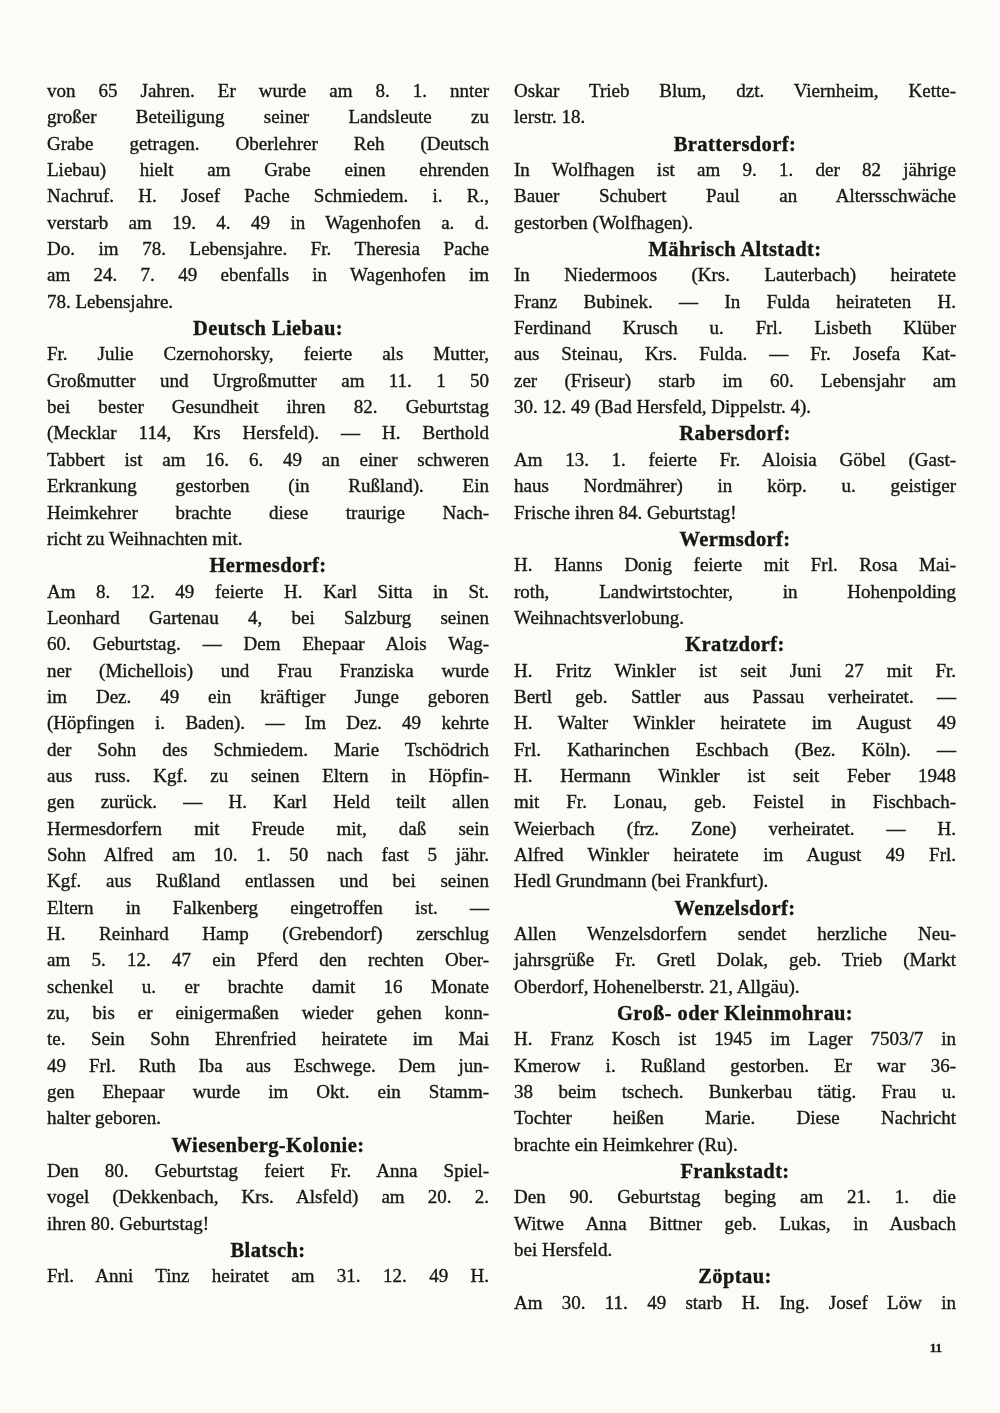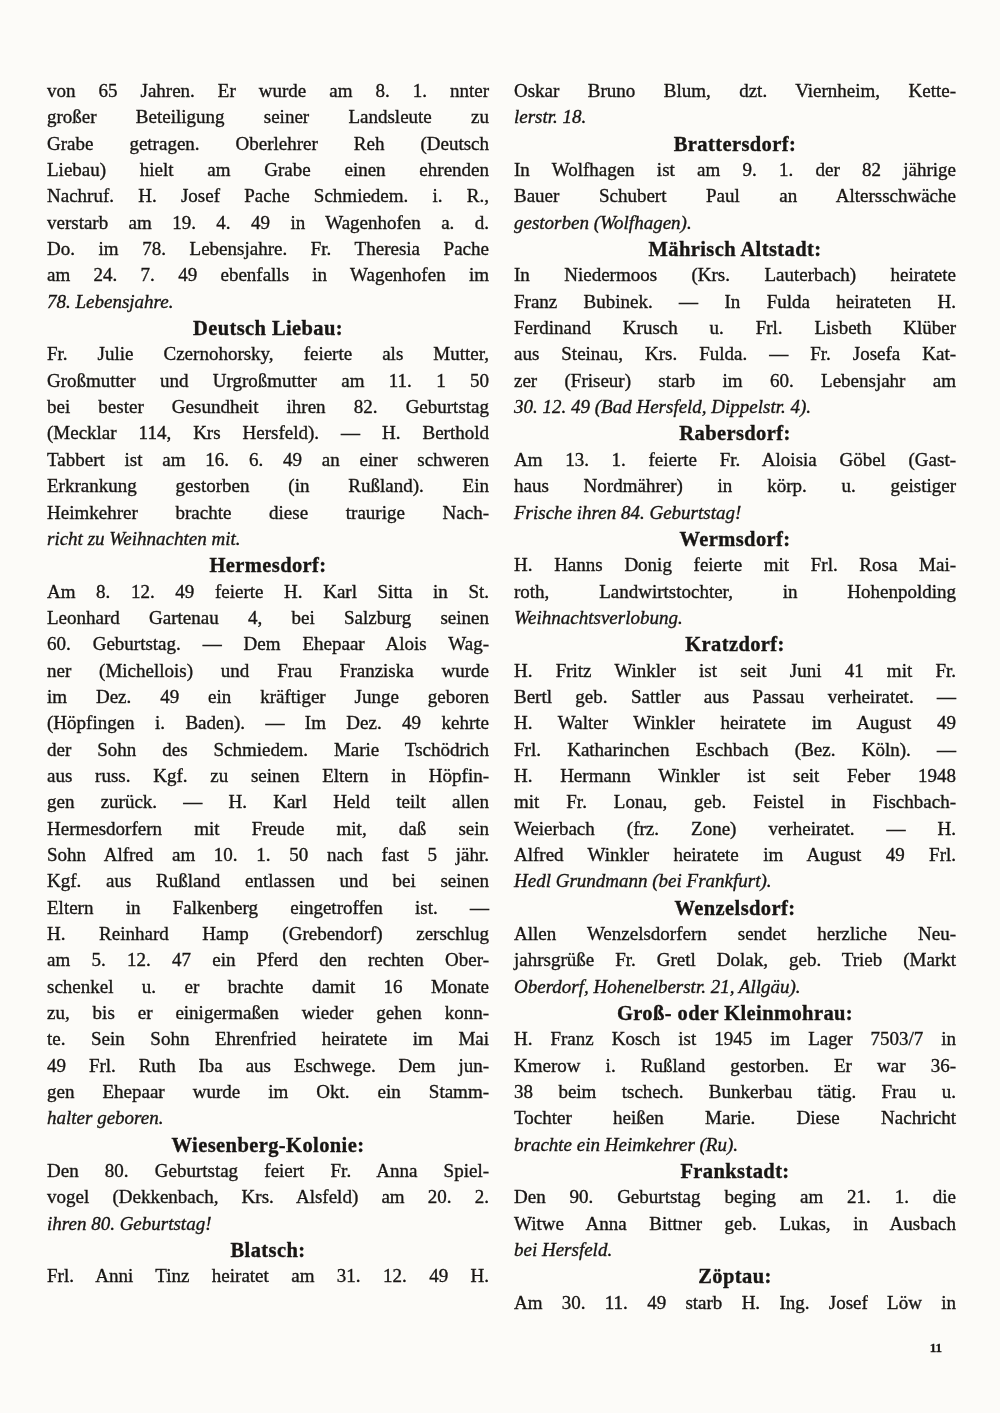--- a/index.html
+++ b/index.html
@@ -29,21 +29,20 @@
   .column.left  { left: 47px;  width: 442px; }
   .column.right { left: 514px; width: 442px; }
   .line {
     text-align: justify;
     text-align-last: justify;
     white-space: nowrap;
   }
   .line.last {
     text-align: right;
     text-align-last: left;
-    font-style: italic;
   }
   .heading {
     text-align: center;
     font-weight: bold;
     font-size: 20.5px;
     letter-spacing: 0.4px;
   }
   .page-number {
     position: absolute;
     right: 58px;
@@ -99,21 +98,21 @@
       <div class="line">gen Ehepaar wurde im Okt. ein Stamm-</div>
       <div class="line last">halter geboren.</div>
       <div class="heading">Wiesenberg-Kolonie:</div>
       <div class="line">Den 80. Geburtstag feiert Fr. Anna Spiel-</div>
       <div class="line">vogel (Dekkenbach, Krs. Alsfeld) am 20. 2.</div>
       <div class="line last">ihren 80. Geburtstag!</div>
       <div class="heading">Blatsch:</div>
       <div class="line">Frl. Anni Tinz heiratet am 31. 12. 49 H.</div>
     </div>
   <div class="column right" id="col-right">
-      <div class="line">Oskar Bruno Blum, dzt. Viernheim, Kette-</div>
+      <div class="line">Oskar Trieb Blum, dzt. Viernheim, Kette-</div>
       <div class="line last">lerstr. 18.</div>
       <div class="heading">Brattersdorf:</div>
       <div class="line">In Wolfhagen ist am 9. 1. der 82 jährige</div>
       <div class="line">Bauer Schubert Paul an Altersschwäche</div>
       <div class="line last">gestorben (Wolfhagen).</div>
       <div class="heading">Mährisch Altstadt:</div>
       <div class="line">In Niedermoos (Krs. Lauterbach) heiratete</div>
       <div class="line">Franz Bubinek. — In Fulda heirateten H.</div>
       <div class="line">Ferdinand Krusch u. Frl. Lisbeth Klüber</div>
       <div class="line">aus Steinau, Krs. Fulda. — Fr. Josefa Kat-</div>
@@ -121,21 +120,21 @@
       <div class="line last">30. 12. 49 (Bad Hersfeld, Dippelstr. 4).</div>
       <div class="heading">Rabersdorf:</div>
       <div class="line">Am 13. 1. feierte Fr. Aloisia Göbel (Gast-</div>
       <div class="line">haus Nordmährer) in körp. u. geistiger</div>
       <div class="line last">Frische ihren 84. Geburtstag!</div>
       <div class="heading">Wermsdorf:</div>
       <div class="line">H. Hanns Donig feierte mit Frl. Rosa Mai-</div>
       <div class="line">roth, Landwirtstochter, in Hohenpolding</div>
       <div class="line last">Weihnachtsverlobung.</div>
       <div class="heading">Kratzdorf:</div>
-      <div class="line">H. Fritz Winkler ist seit Juni 41 mit Fr.</div>
+      <div class="line">H. Fritz Winkler ist seit Juni 27 mit Fr.</div>
       <div class="line">Bertl geb. Sattler aus Passau verheiratet. —</div>
       <div class="line">H. Walter Winkler heiratete im August 49</div>
       <div class="line">Frl. Katharinchen Eschbach (Bez. Köln). —</div>
       <div class="line">H. Hermann Winkler ist seit Feber 1948</div>
       <div class="line">mit Fr. Lonau, geb. Feistel in Fischbach-</div>
       <div class="line">Weierbach (frz. Zone) verheiratet. — H.</div>
       <div class="line">Alfred Winkler heiratete im August 49 Frl.</div>
       <div class="line last">Hedl Grundmann (bei Frankfurt).</div>
       <div class="heading">Wenzelsdorf:</div>
       <div class="line">Allen Wenzelsdorfern sendet herzliche Neu-</div>

